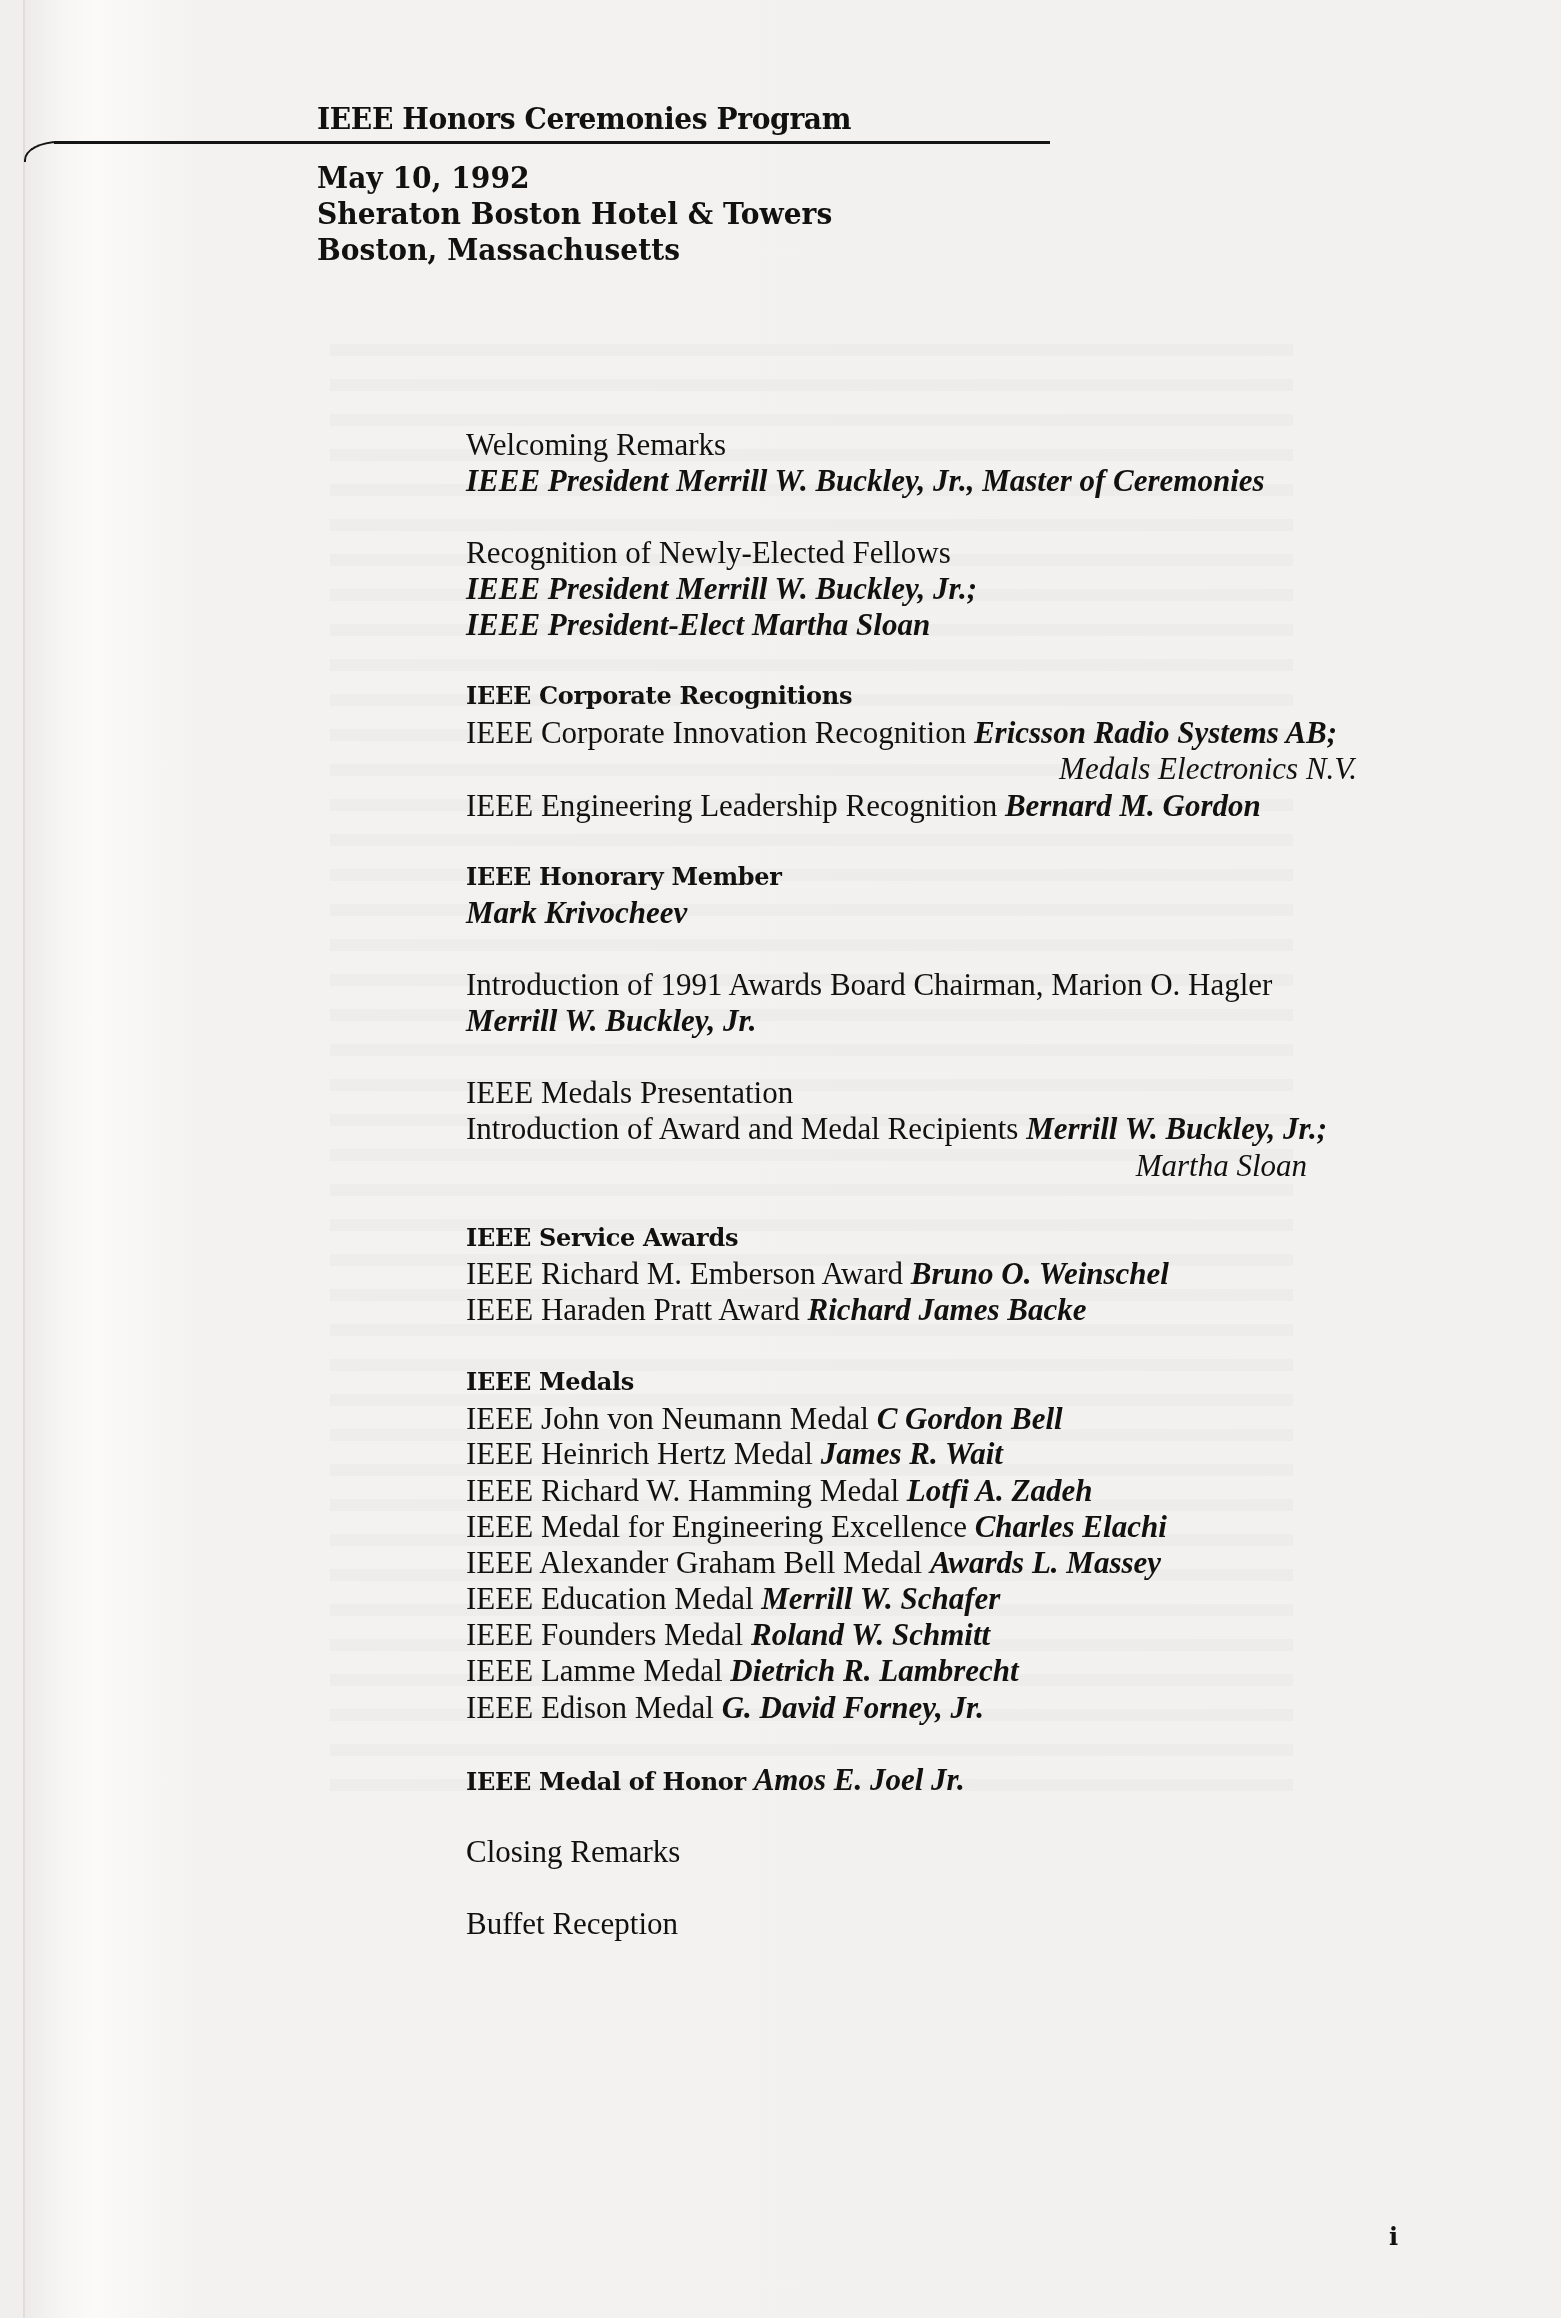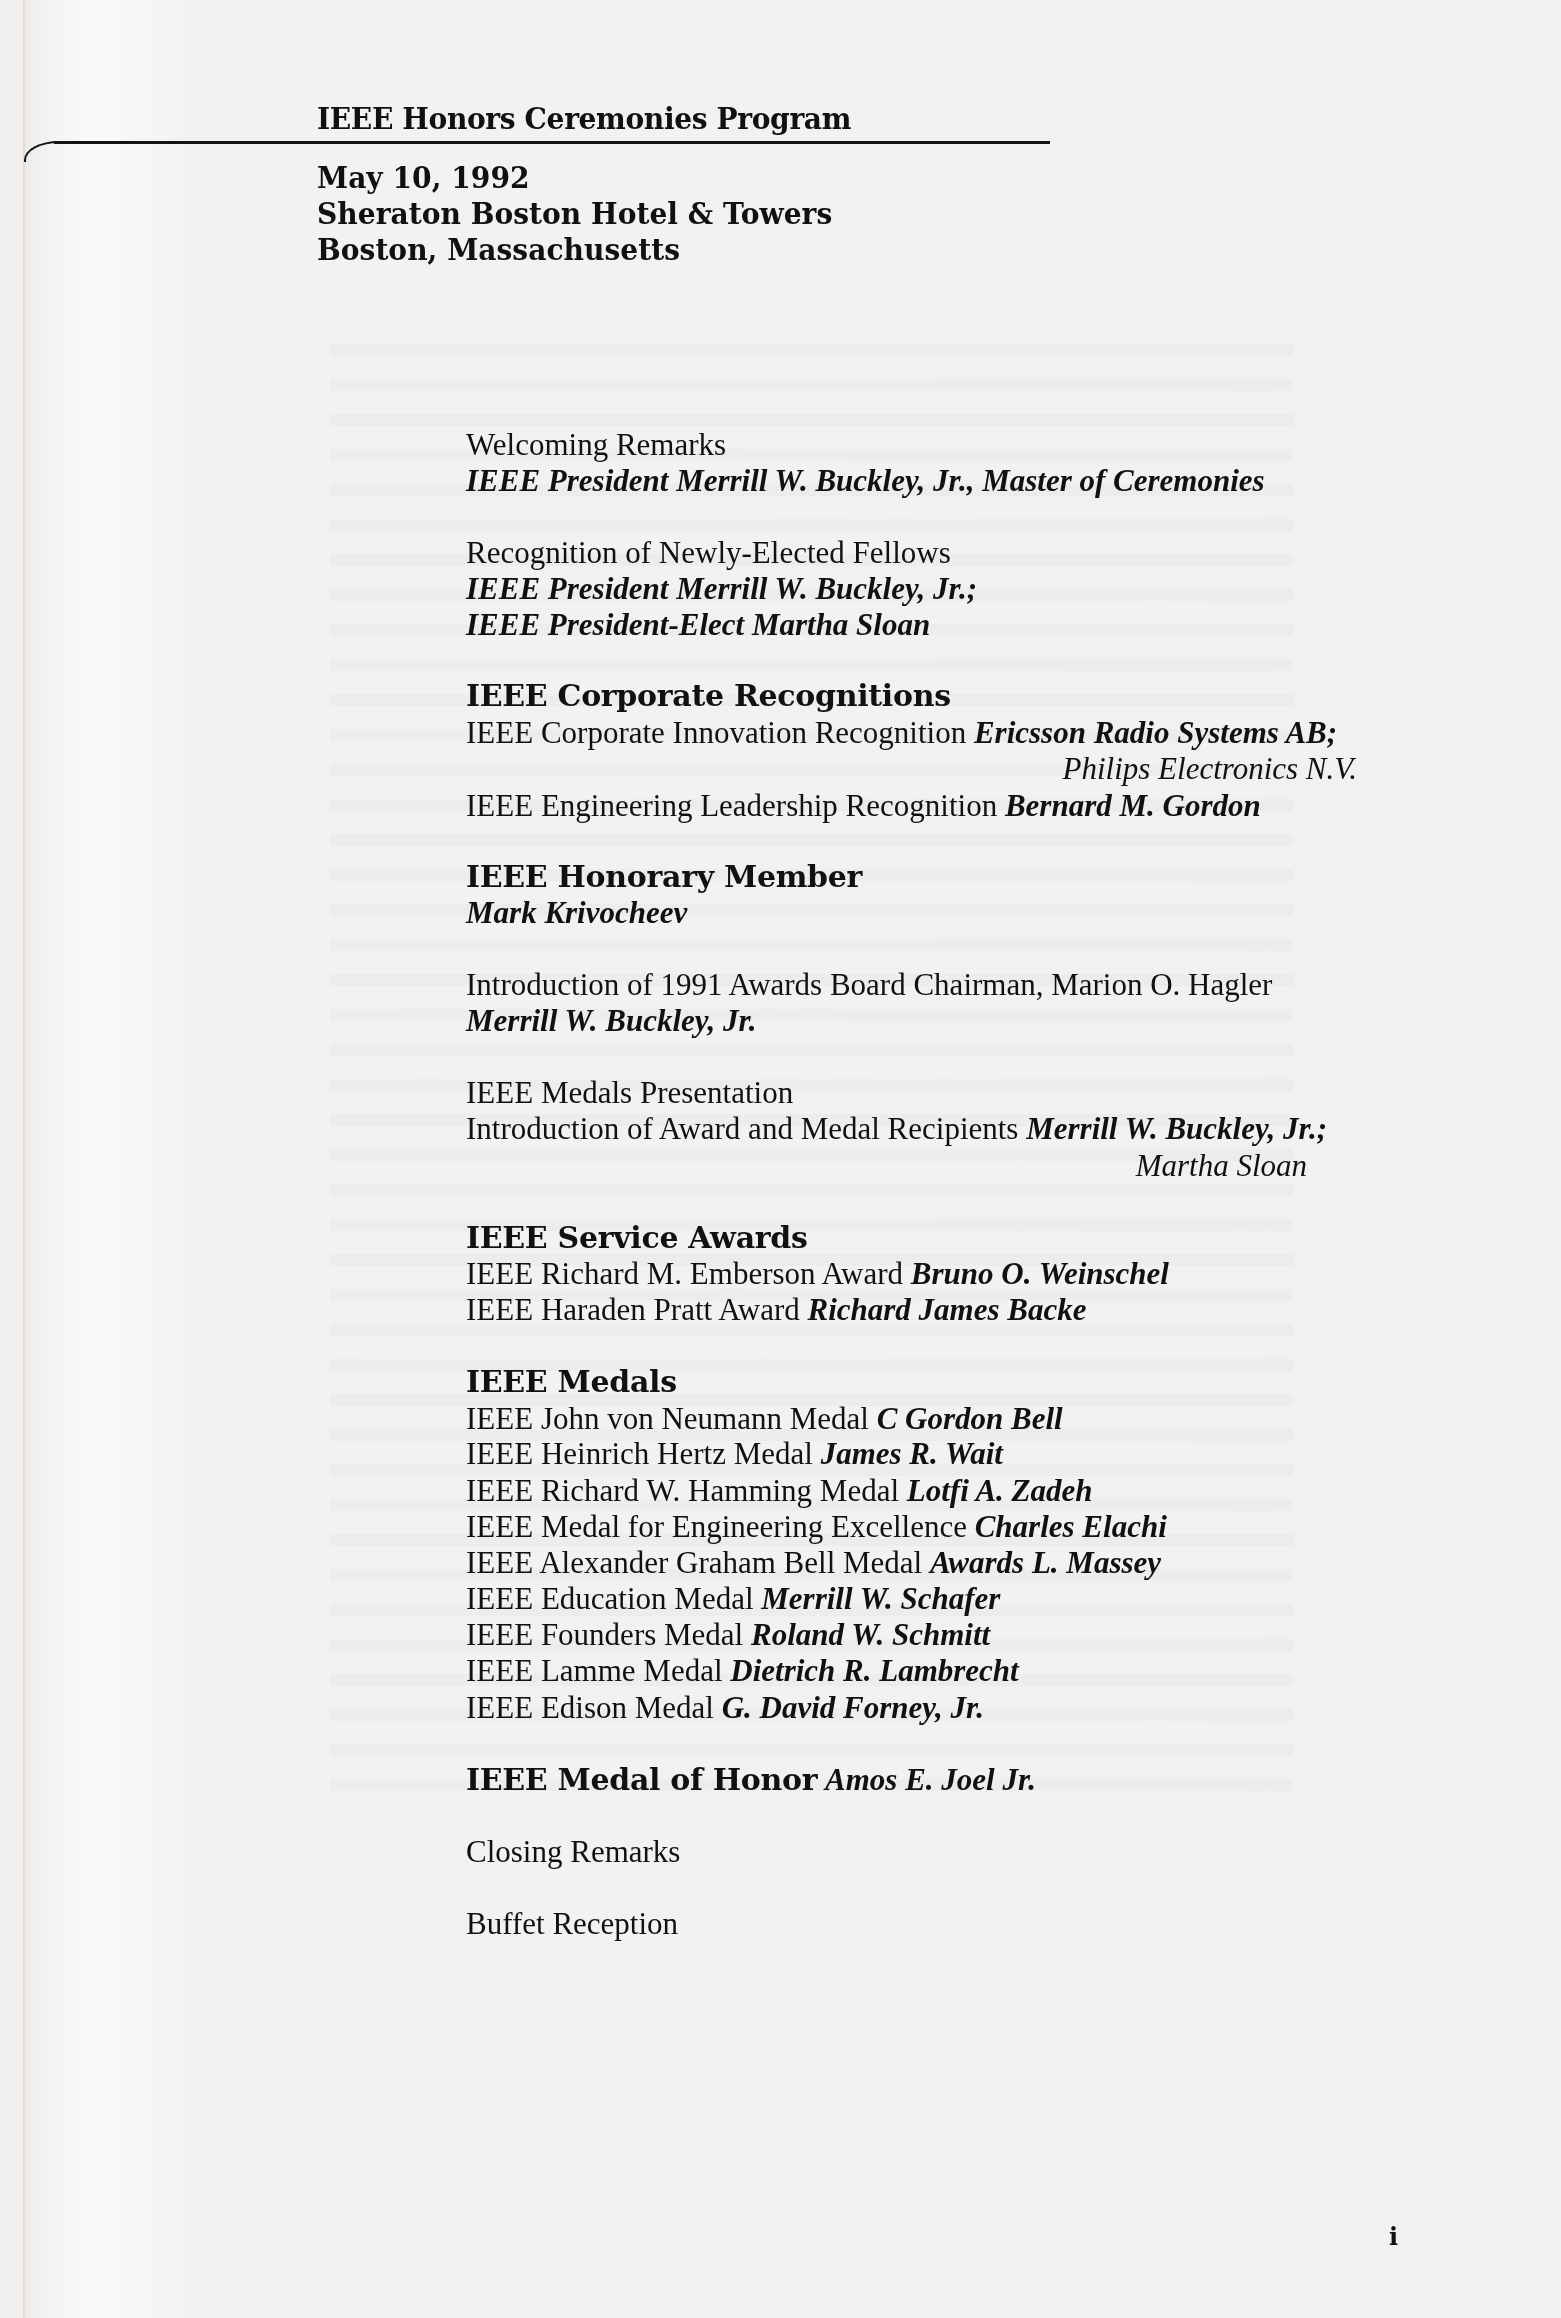--- a/index.html
+++ b/index.html
@@ -34,21 +34,21 @@
     font-weight:bold; font-size:29px; line-height:36px;
     transform:scaleX(0.97); transform-origin:left;
   }
   .venue div { white-space:nowrap; }
   .prog { position:absolute; left:466px; top:0; }
   .line {
     position:absolute; left:0; white-space:nowrap;
     font-family:"Liberation Serif", serif; font-size:31px; line-height:36px;
   }
   .it { font-style:italic;font-weight:bold; }
-  .hd { font-family:"DejaVu Serif", serif; font-weight:bold; font-size:30px; letter-spacing:-0.3px; }
+  .hd { font-family:"DejaVu Serif", serif; font-weight:bold; font-size:24px; letter-spacing:-0.3px; }
   .right-it {
     position:absolute; white-space:nowrap; font-family:"Liberation Serif", serif; font-style:italic;
     font-size:31px; line-height:36px; text-align:right;
   }
   .pagenum {
     position:absolute; left:1389px; top:2222px; font-family:"DejaVu Serif", serif; font-weight:bold; font-size:24px;
   }
   .ghost {
     position:absolute; left:330px; top:321px; width:963px; height:1492px;
     background:repeating-linear-gradient(180deg, rgba(0,0,0,0) 0px, rgba(0,0,0,0) 22.6px, rgba(120,120,120,0.045) 22.6px, rgba(120,120,120,0.045) 35px);
@@ -79,21 +79,21 @@
 
   <div class="line" style="top:535px">Recognition of Newly-Elected Fellows</div>
   <div class="line it" style="top:571px">IEEE President Merrill W. Buckley, Jr.;</div>
   <div class="line it" style="top:607px">IEEE President-Elect Martha Sloan</div>
 
   <div class="line hd" style="top:678px">IEEE Corporate Recognitions</div>
   <div class="line" style="top:715px">
     <span>IEEE Corporate Innovation Recognition</span>
     <span class="it">Ericsson Radio Systems AB;</span>
   </div>
-  <div class="right-it" style="top:751px; right:-891px; width:607px;">Philips Electronics N.V.</div>
+  <div class="right-it" style="top:751px; right:-891px; width:607px;">Medals Electronics N.V.</div>
   <div class="line" style="top:788px">
     <span>IEEE Engineering Leadership Recognition</span>
     <span class="it">Bernard M. Gordon</span>
   </div>
 
   <div class="line hd" style="top:859px">IEEE Honorary Member</div>
   <div class="line it" style="top:895px">Mark Krivocheev</div>
 
   <div class="line" style="top:967px">Introduction of 1991 Awards Board Chairman, Marion O. Hagler</div>
   <div class="line it" style="top:1003px">Merrill W. Buckley, Jr.</div>

